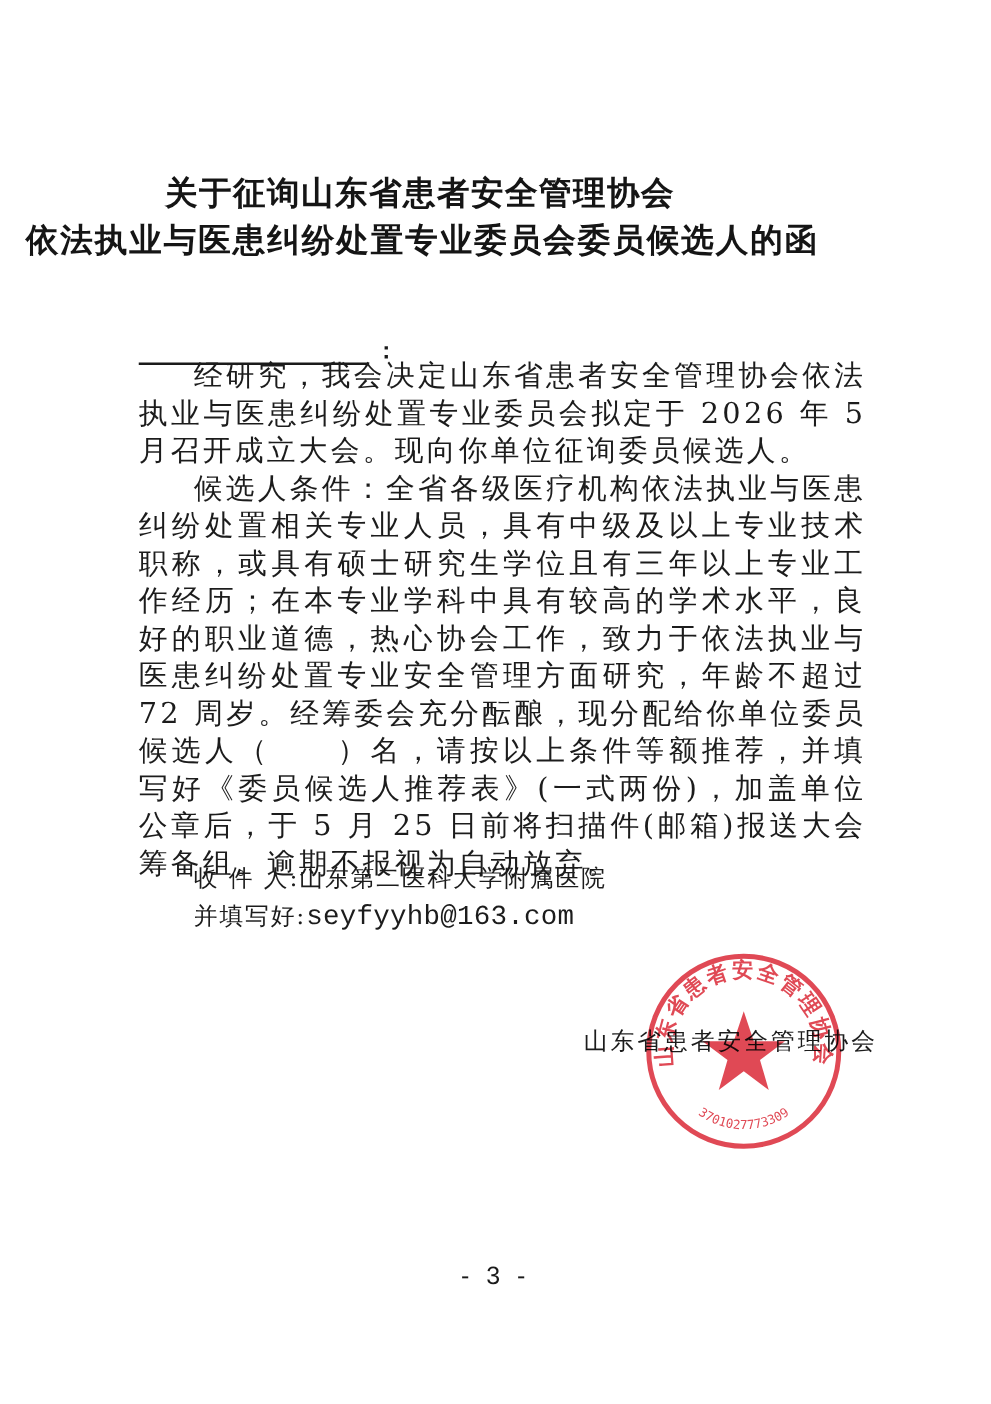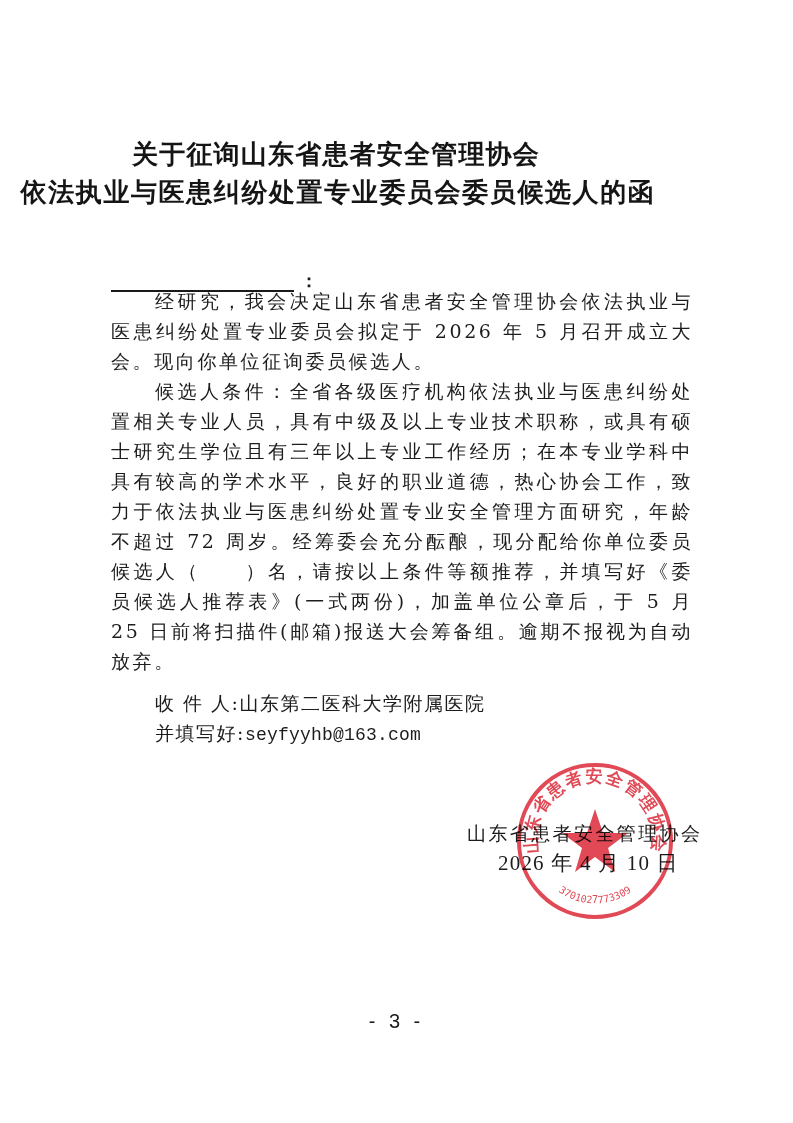--- a/index.html
+++ b/index.html
@@ -52,21 +52,21 @@
       line-height: 22px;
       margin-left: 6px;
       font-weight: bold;
     }
 
     .body-text {
       position: absolute;
       left: 111px;
       width: 582px;
       font-family: "DejaVu Serif", "Liberation Serif", serif;
-      font-size: 19px;
+      font-size: 23px;
       line-height: 30px;
       letter-spacing: 2.6px;
       color: #1c1c1c;
       text-align: justify;
     }
     .body-text p {
       margin: 0;
       text-indent: 44px;
     }
     .para1 { top: 286px; }
@@ -80,21 +80,21 @@
       line-height: 30px;
       letter-spacing: 1.5px;
       color: #1c1c1c;
       white-space: nowrap;
     }
     .contact.recv { top: 688px; }
     .contact.email { top: 718px; }
     .contact .mono {
       font-family: "Liberation Mono", "DejaVu Sans Mono", monospace;
       letter-spacing: 0.2px;
-      font-size: 18px;
+      font-size: 22px;
       text-align: center;
     }
 
     .signature {
       position: absolute;
       font-family: "DejaVu Serif", "Liberation Serif", serif;
       font-size: 19px;
       line-height: 30px;
       color: #1c1c1c;
       white-space: nowrap;
@@ -149,21 +149,20 @@
 
   <div class="contact recv">
     <span>收 件 人:</span><span>山东第二医科大学附属医院</span>
   </div>
 
   <div class="contact email">
     <span>并填写好:</span><span class="mono">seyfyyhb@163.com</span>
   </div>
 
   <div class="signature org">山东省患者安全管理协会</div>
-  <div class="signature date">2026 年 4 月 10 日</div>
 
   <svg class="seal" viewBox="0 0 160 160" xmlns="http://www.w3.org/2000/svg">
     <defs>
       <path id="sealArcTop" d="M 30 108 A 58 58 0 1 1 130 108" fill="none"></path>
       <path id="sealArcBottom" d="M 38 126 A 62 62 0 0 0 122 126" fill="none"></path>
     </defs>
     <circle cx="80" cy="80" r="76" fill="none" stroke="#d9212f" stroke-width="4"></circle>
     <text font-family="DejaVu Sans, sans-serif" font-size="17" font-weight="bold" fill="#d9212f" letter-spacing="2">
       <textPath href="#sealArcTop" startOffset="50%" text-anchor="middle">山东省患者安全管理协会</textPath>
     </text>

